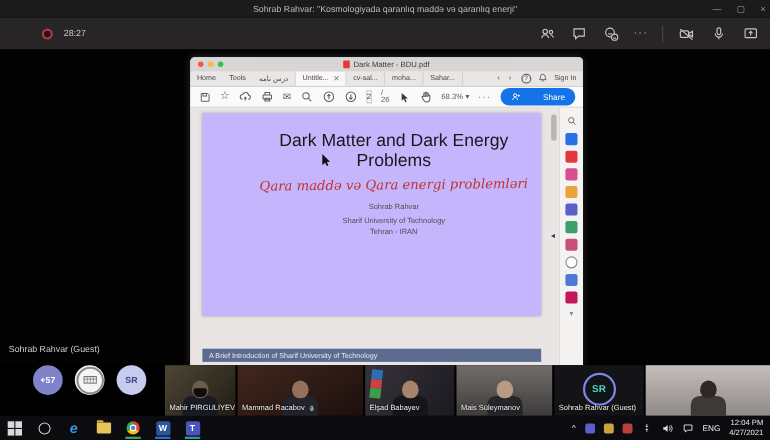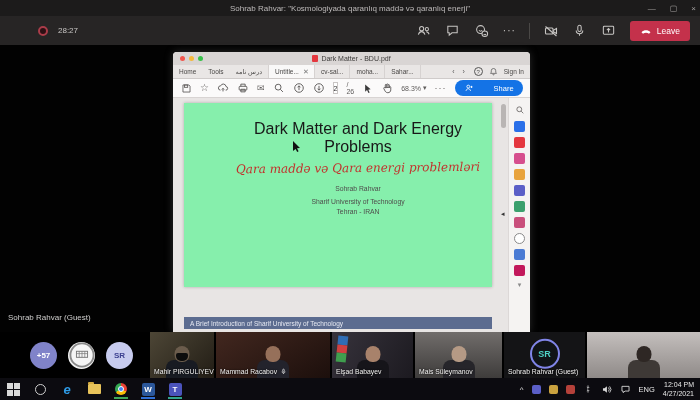--- a/index.html
+++ b/index.html
@@ -70,21 +70,21 @@
   .share-btn { margin-left:auto; display:flex; align-items:center; gap:20px;
     background:#1473e6; color:#fff; font-size:7.5px; padding:3px 9px; border-radius:9px; }
   .share-btn svg { stroke:#fff; fill:none; stroke-width:1.2; }
 
   .docbody { position:absolute; top:46px; left:0; right:22px; bottom:0;
     background:#e8e5e4; overflow:hidden; }
   .pdf-scroll { position:absolute; right:2px; top:6px; width:5px; bottom:4px; }
   .pdf-thumb { width:5px; height:24px; background:#b9b5b4; border-radius:3px; }
 
   .slide-page { position:absolute; left:11px; top:5px; width:308px; height:184px;
-    background:#86efac; box-shadow:0 0 3px rgba(0,0,0,.25);padding-left:40px; }
+    background:#c4b5fd; box-shadow:0 0 3px rgba(0,0,0,.25);padding-left:40px; }
   .slide-title { margin-top:17px; text-align:center; font-size:16px; color:#181818; }
   .handwriting { margin-top:5px; text-align:center; font-size:12px; color:#c2312c;
     font-family:"DejaVu Serif", serif; font-style:italic; transform:rotate(-0.6deg); }
   .authors { margin-top:9px; text-align:center; font-size:6.8px; color:#4f4d4c; line-height:1.55; }
   .authors .affil { margin-top:2px; }
   .cursor-arrow { position:absolute; left:108px; top:35px; }
   .logos { position:absolute; left:14px; top:138px; display:flex; align-items:flex-start; gap:8px; }
 
   .nextbar { position:absolute; left:11px; top:219px; width:308px; height:12px;
     background:#5c6c90; color:#e6e9f2; font-size:6.5px; display:flex; align-items:center;
@@ -93,21 +93,21 @@
   .rail { position:absolute; top:46px; right:0; bottom:0; width:22px; background:#f5f3f2;
     border-left:1px solid #dcd8d7; display:flex; flex-direction:column; align-items:center;
     gap:5px; padding-top:5px; }
   .rail-ic { width:11px; height:11px; border-radius:2px; }
   .rail-collapse { position:absolute; left:-8px; top:48%; font-size:7px; color:#333; }
   .rail-chev { font-size:7px; color:#8a8a8a; }
 
   
   .filmstrip { position:absolute; top:332px; left:0; width:700px; height:46px; background:#000; }
   .roster { position:absolute; left:0; top:0; width:150px; height:46px;
-    display:flex; align-items:center; gap:11px; padding-left:30px; }
+    display:flex; gap:11px; padding-left:30px; }
   .avatar { width:27px; height:27px; border-radius:50%; display:flex; align-items:center;
     justify-content:center; font-size:8px; font-weight:bold; }
   .av-overflow { background:#8083c9; color:#fff; }
   .av-logo { background:#f2f2f2; }
   .av-sr { background:#c7cbee; color:#3b3f8f; }
 
   .tile { position:absolute; top:0; height:46px; overflow:hidden; }
   .tile-name { position:absolute; left:4px; bottom:3px; font-size:6.8px; color:#f2f1f0;
     text-shadow:0 0 2px #000; white-space:nowrap; display:flex; align-items:center; gap:3px; }
   .person { position:absolute; left:50%; transform:translateX(-50%); bottom:-6px; width:34px; height:40px; }
@@ -219,26 +219,20 @@
             <rect x="6.2" y="2.5" width="3.6" height="6.5" rx="1.8"></rect>
             <path d="M4.5 8a3.5 3.5 0 0 0 7 0M8 11.5v2"></path>
           </svg>
       </span>
       <span class="ctl-ic">
         <svg width="15" height="15" viewBox="0 0 16 16">
             <rect x="2.5" y="3.5" width="11" height="8.5" rx="1"></rect>
             <path d="M8 10V6M6.3 7.5L8 5.8l1.7 1.7"></path>
           </svg>
       </span>
-      <span class="leave-btn">
-        <svg width="12" height="12" viewBox="0 0 16 16">
-            <path d="M2 9.5c3.5-3.5 8.5-3.5 12 0l-2 2.2c-2.4-1.9-5.6-1.9-8 0z" fill="#fff" stroke="none"></path>
-          </svg>
-        <span>Leave</span>
-      </span>
     </div>
   </div>
 
   <div class="stage">
 
     <div class="pdfwin">
 
       <div class="mac-bar">
         <div class="lights">
           <span class="light l-r"></span>

